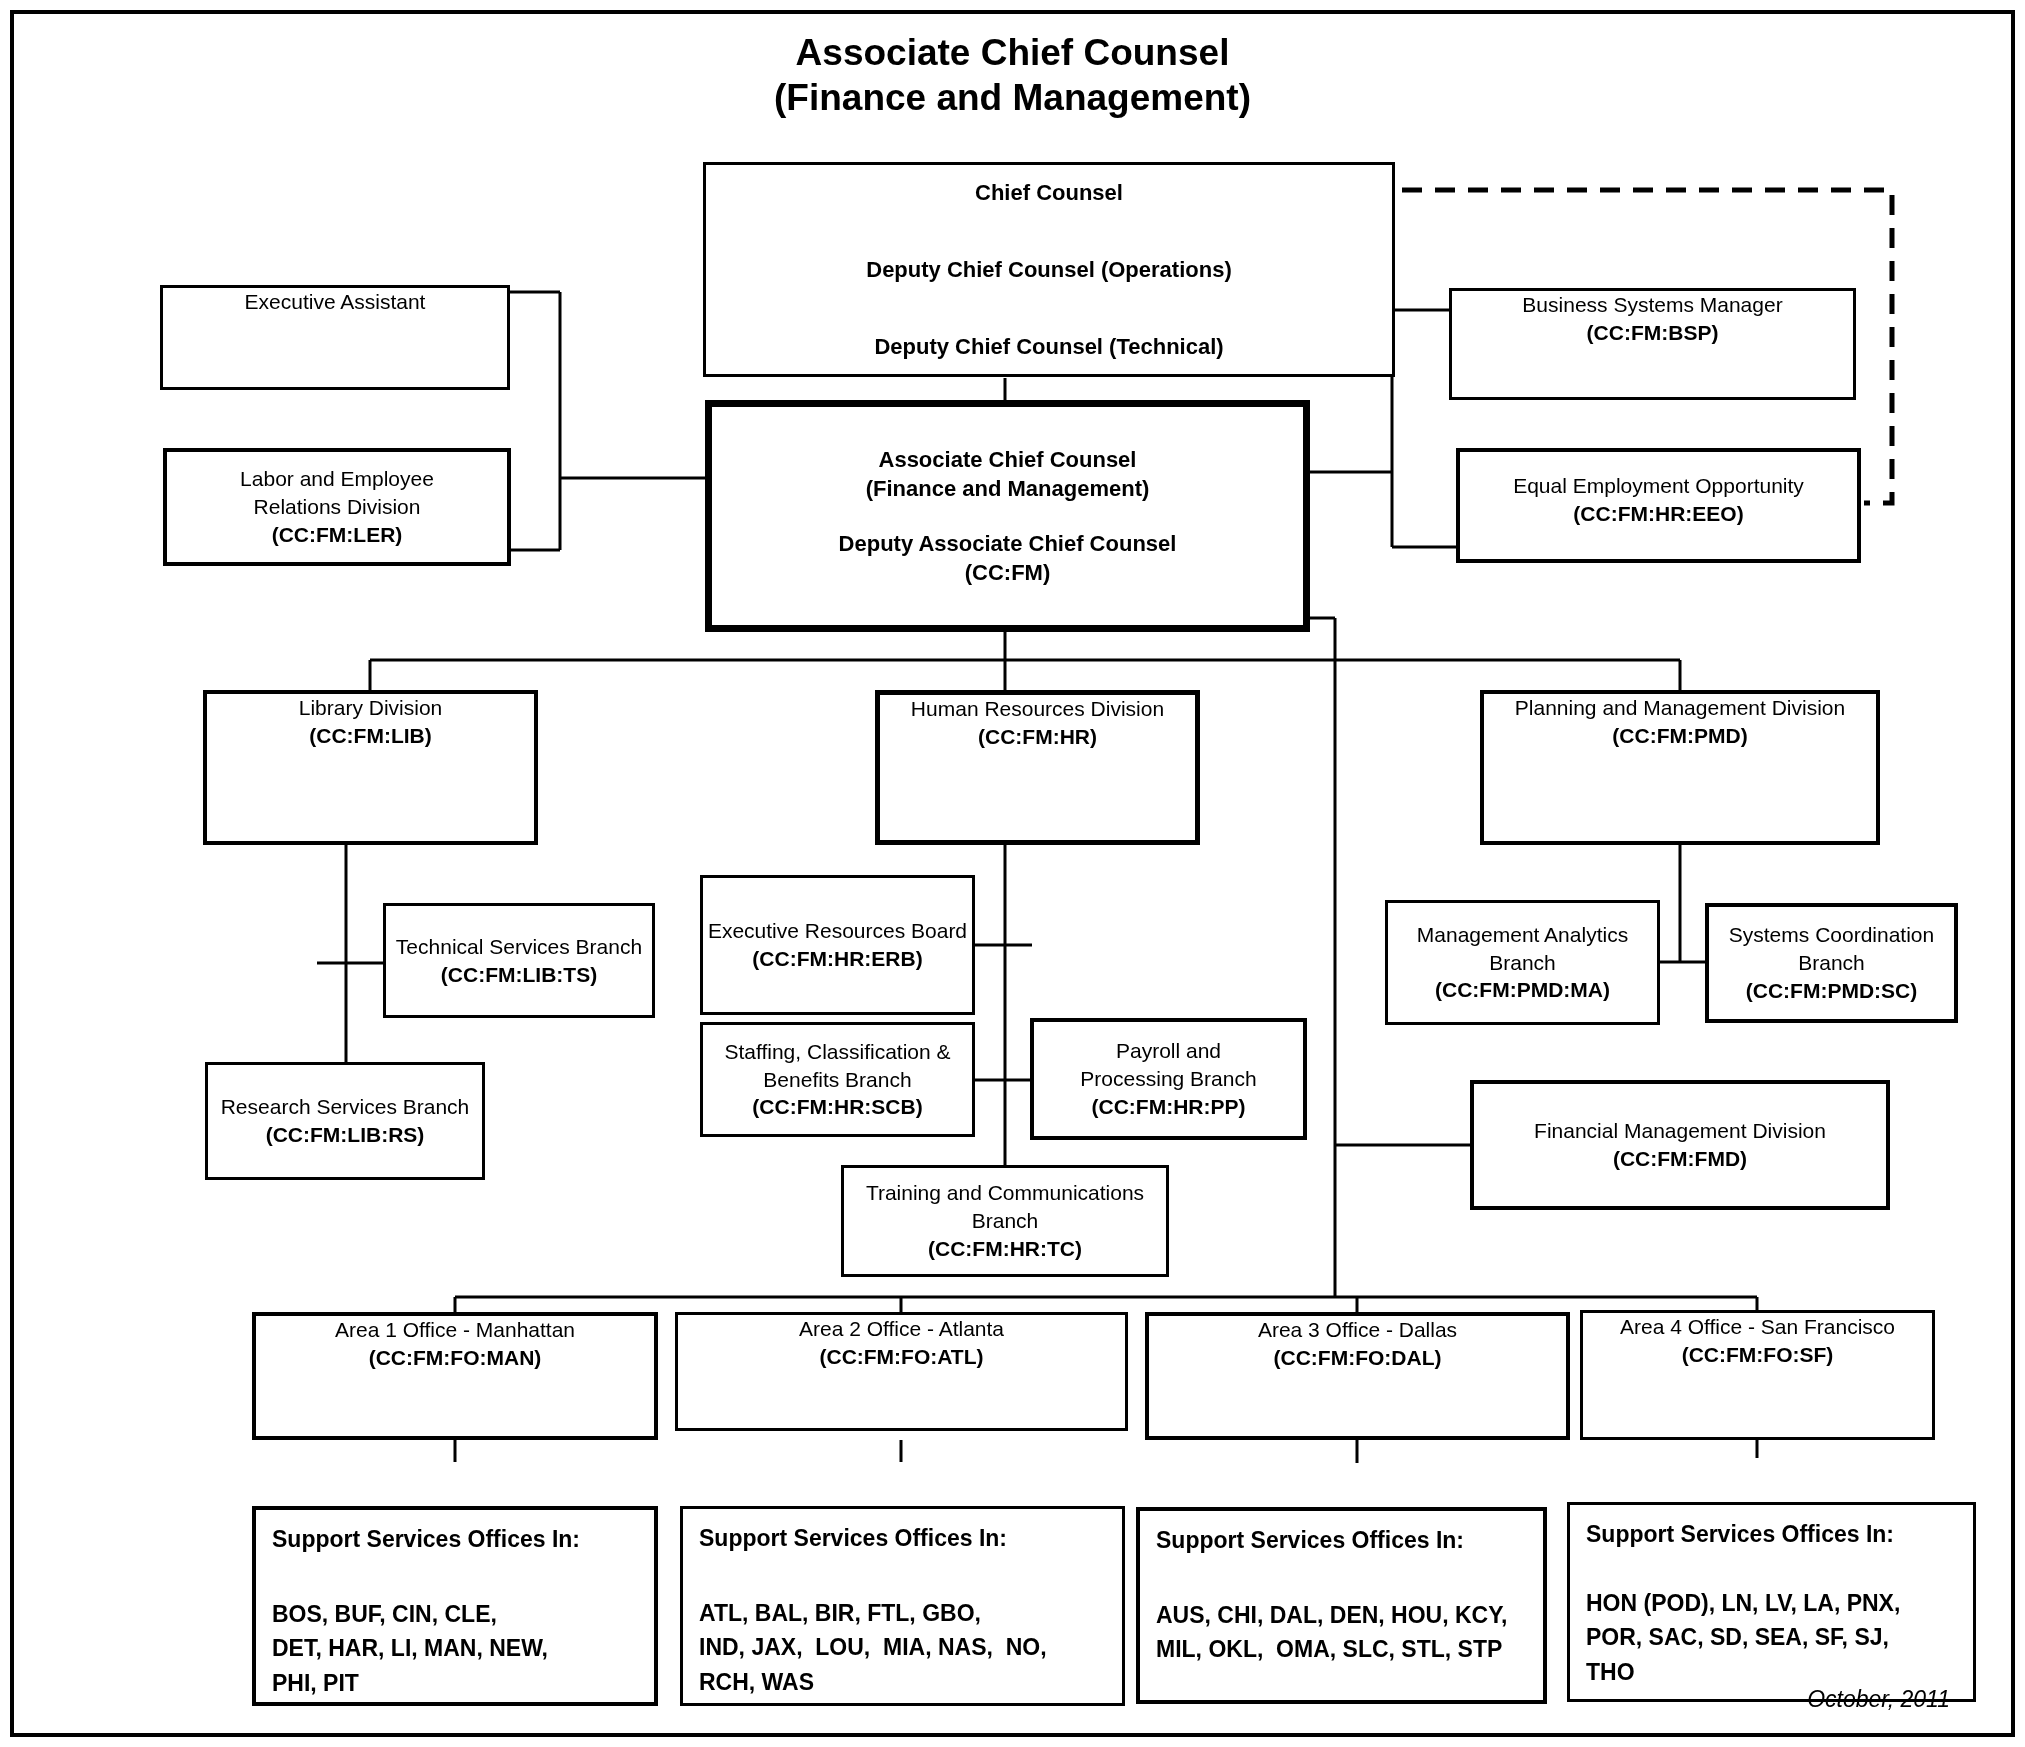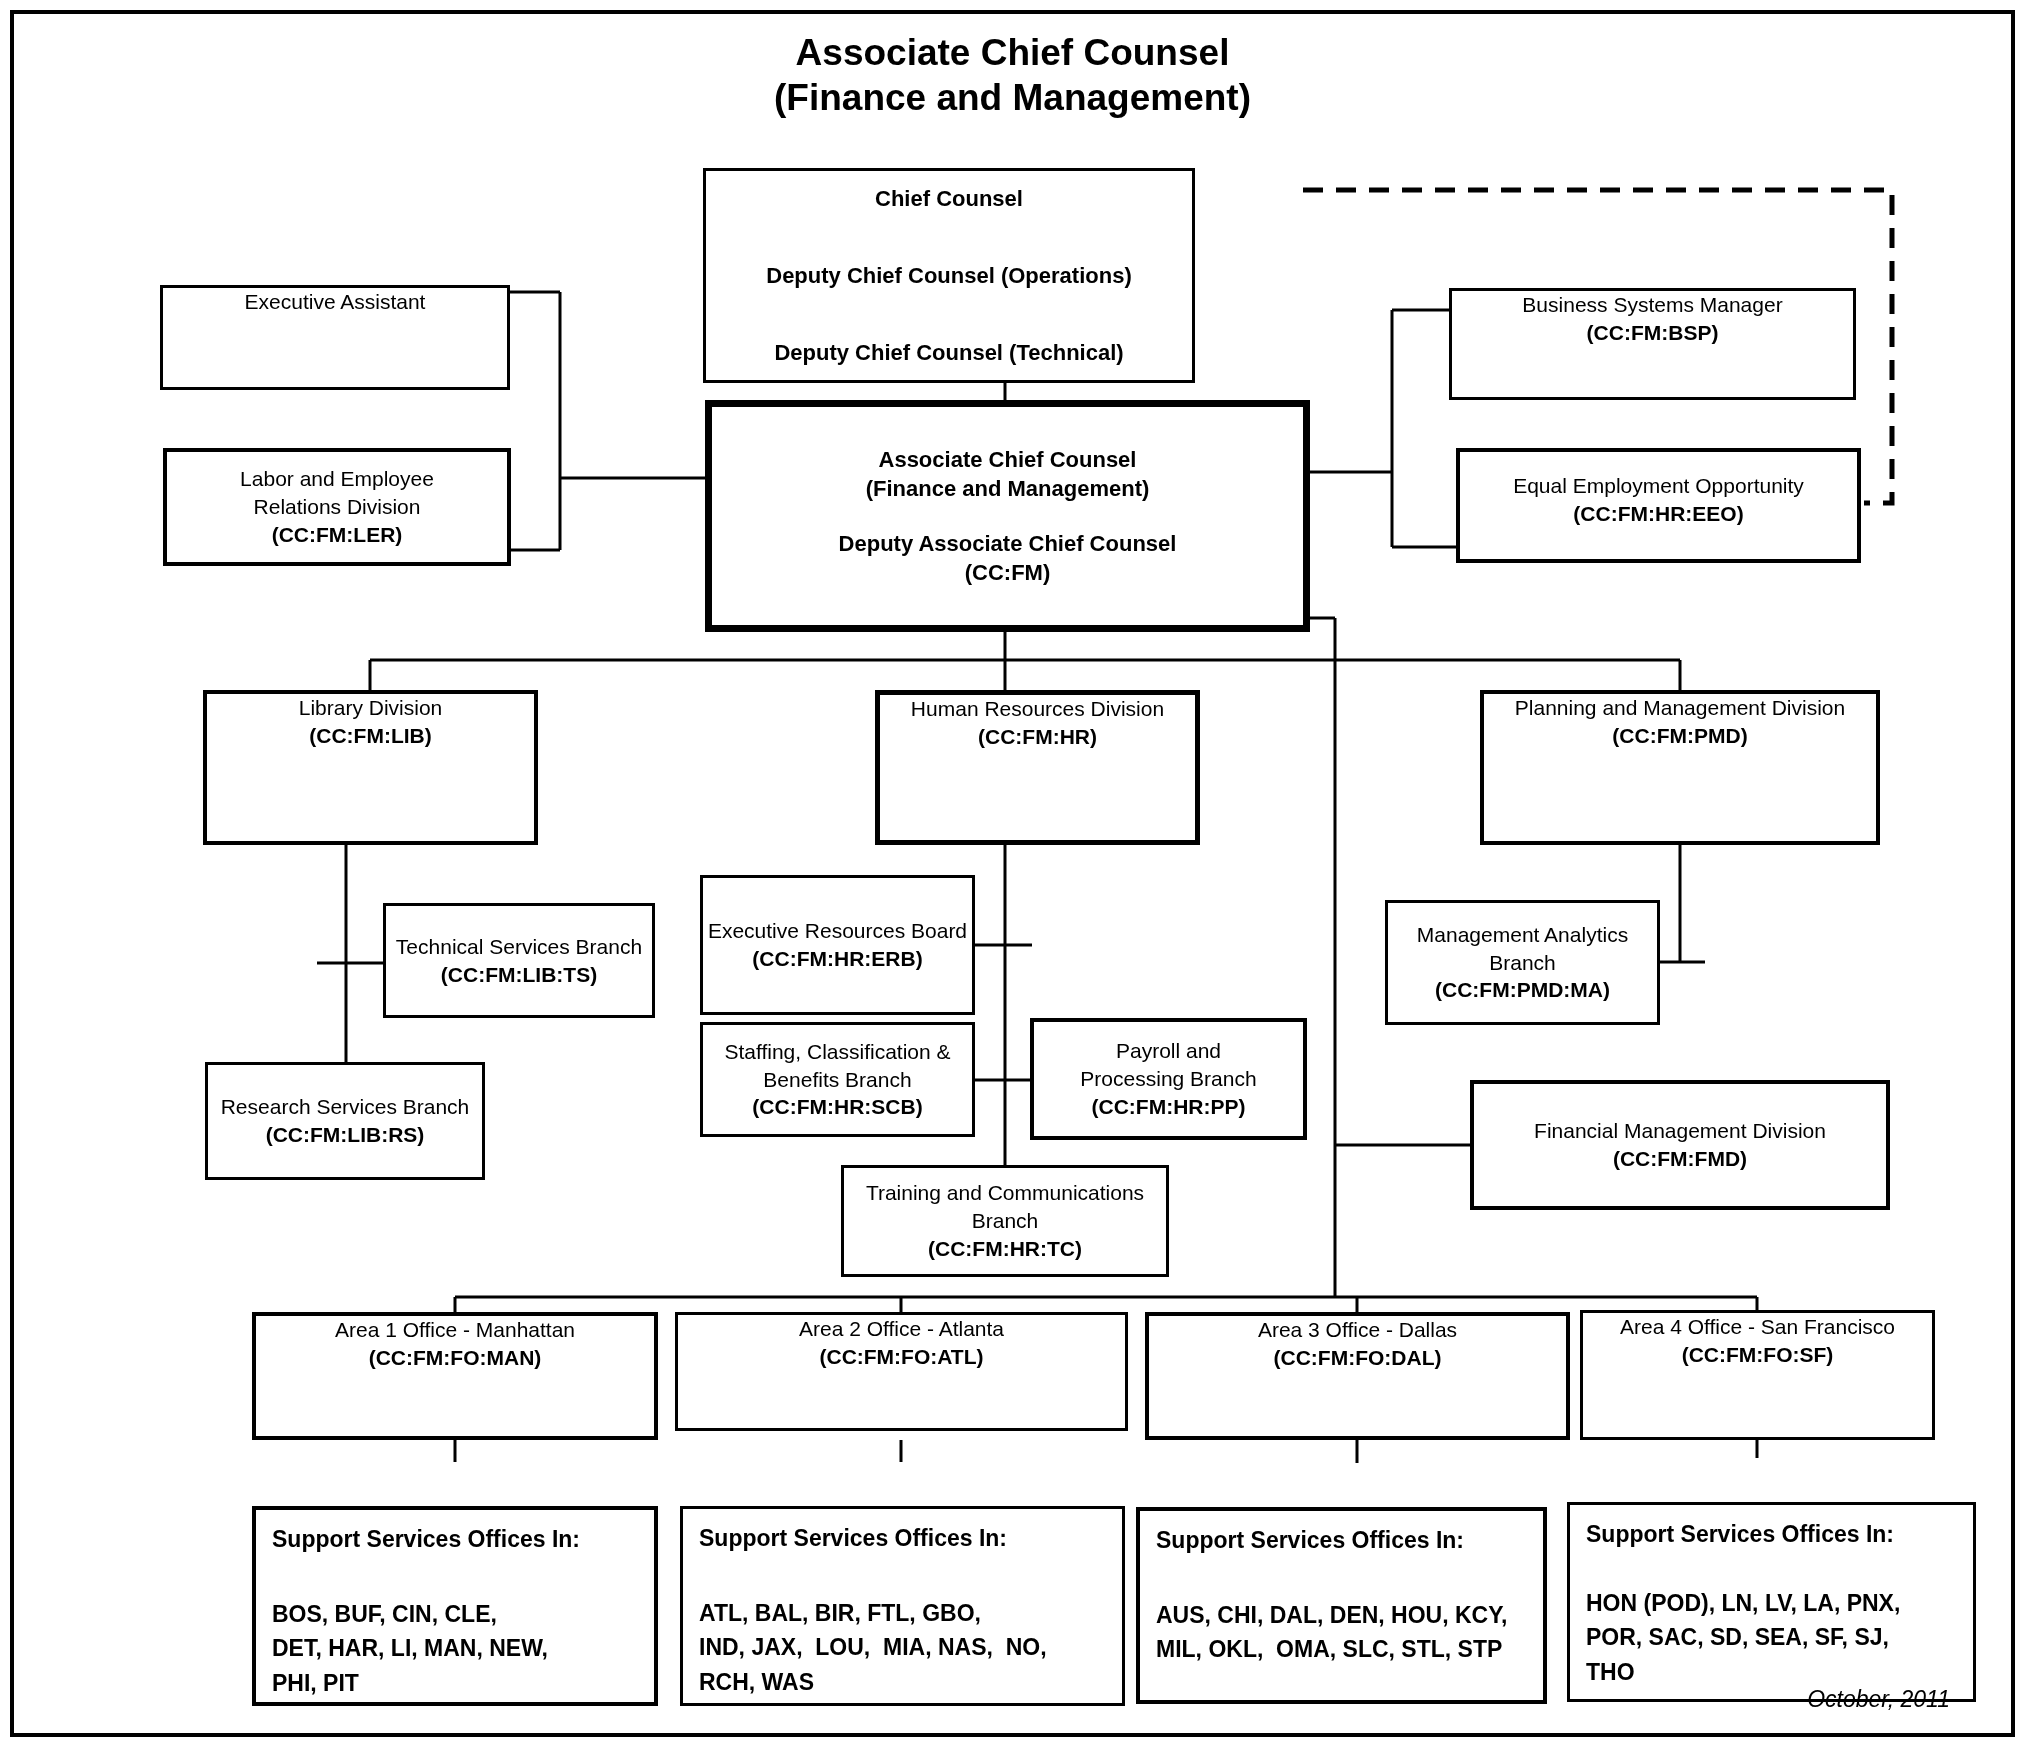--- a/index.html
+++ b/index.html
@@ -66,21 +66,21 @@
              M1005 632 V660 M370 660 H1680 M370 660 V690 M1005 660 V690 M1680 660 V690
              M346 845 V1062 M317 963 H383
              M1005 845 V1165 M975 945 H1032 M975 1080 H1030
              M1680 845 V962 M1660 962 H1705
              M1310 618 H1335 M1335 618 V1297 M1335 1145 H1470
              M455 1297 H1757 M455 1297 V1312 M901 1297 V1312 M1357 1297 V1312 M1757 1297 V1312
              M455 1440 V1462 M901 1440 V1462 M1357 1440 V1463 M1757 1438 V1458" stroke="#000" stroke-width="3" fill="none"></path>
     <path d="M1303 190 H1892 V503 H1864" stroke="#000" stroke-width="5" stroke-dasharray="20 13" fill="none"></path>
   </svg>
 
-  <div class="box spread" style="left:703px;top:168px;width:492px;height:215px">
+  <div class="box spread" style="left:703px;top:162px;width:692px;height:215px">
     <div>Chief Counsel</div>
     <div>Deputy Chief Counsel (Operations)</div>
     <div>Deputy Chief Counsel (Technical)</div>
   </div>
 
   <div class="box vtop" style="left:160px;top:285px;width:350px;height:105px">
     <div class="name">Executive Assistant</div>
   </div>
 
   <div class="box vcenter b4" style="left:163px;top:448px;width:348px;height:118px">
@@ -151,20 +151,24 @@
   <div class="box vcenter" style="left:841px;top:1165px;width:328px;height:112px">
     <div class="name">Training and Communications Branch</div>
     <div class="code">(CC:FM:HR:TC)</div>
   </div>
 
   <div class="box vcenter" style="left:1385px;top:900px;width:275px;height:125px">
     <div class="name">Management Analytics Branch</div>
     <div class="code">(CC:FM:PMD:MA)</div>
   </div>
 
+  <div class="box vcenter b4" style="left:1705px;top:903px;width:253px;height:120px">
+    <div class="name">Systems Coordination Branch</div>
+    <div class="code">(CC:FM:PMD:SC)</div>
+  </div>
 
   <div class="box vcenter b4" style="left:1470px;top:1080px;width:420px;height:130px">
     <div class="name">Financial Management Division</div>
     <div class="code">(CC:FM:FMD)</div>
   </div>
 
   <div class="box vtop b4" style="left:252px;top:1312px;width:406px;height:128px">
     <div class="name">Area 1 Office - Manhattan</div>
     <div class="code">(CC:FM:FO:MAN)</div>
   </div>

